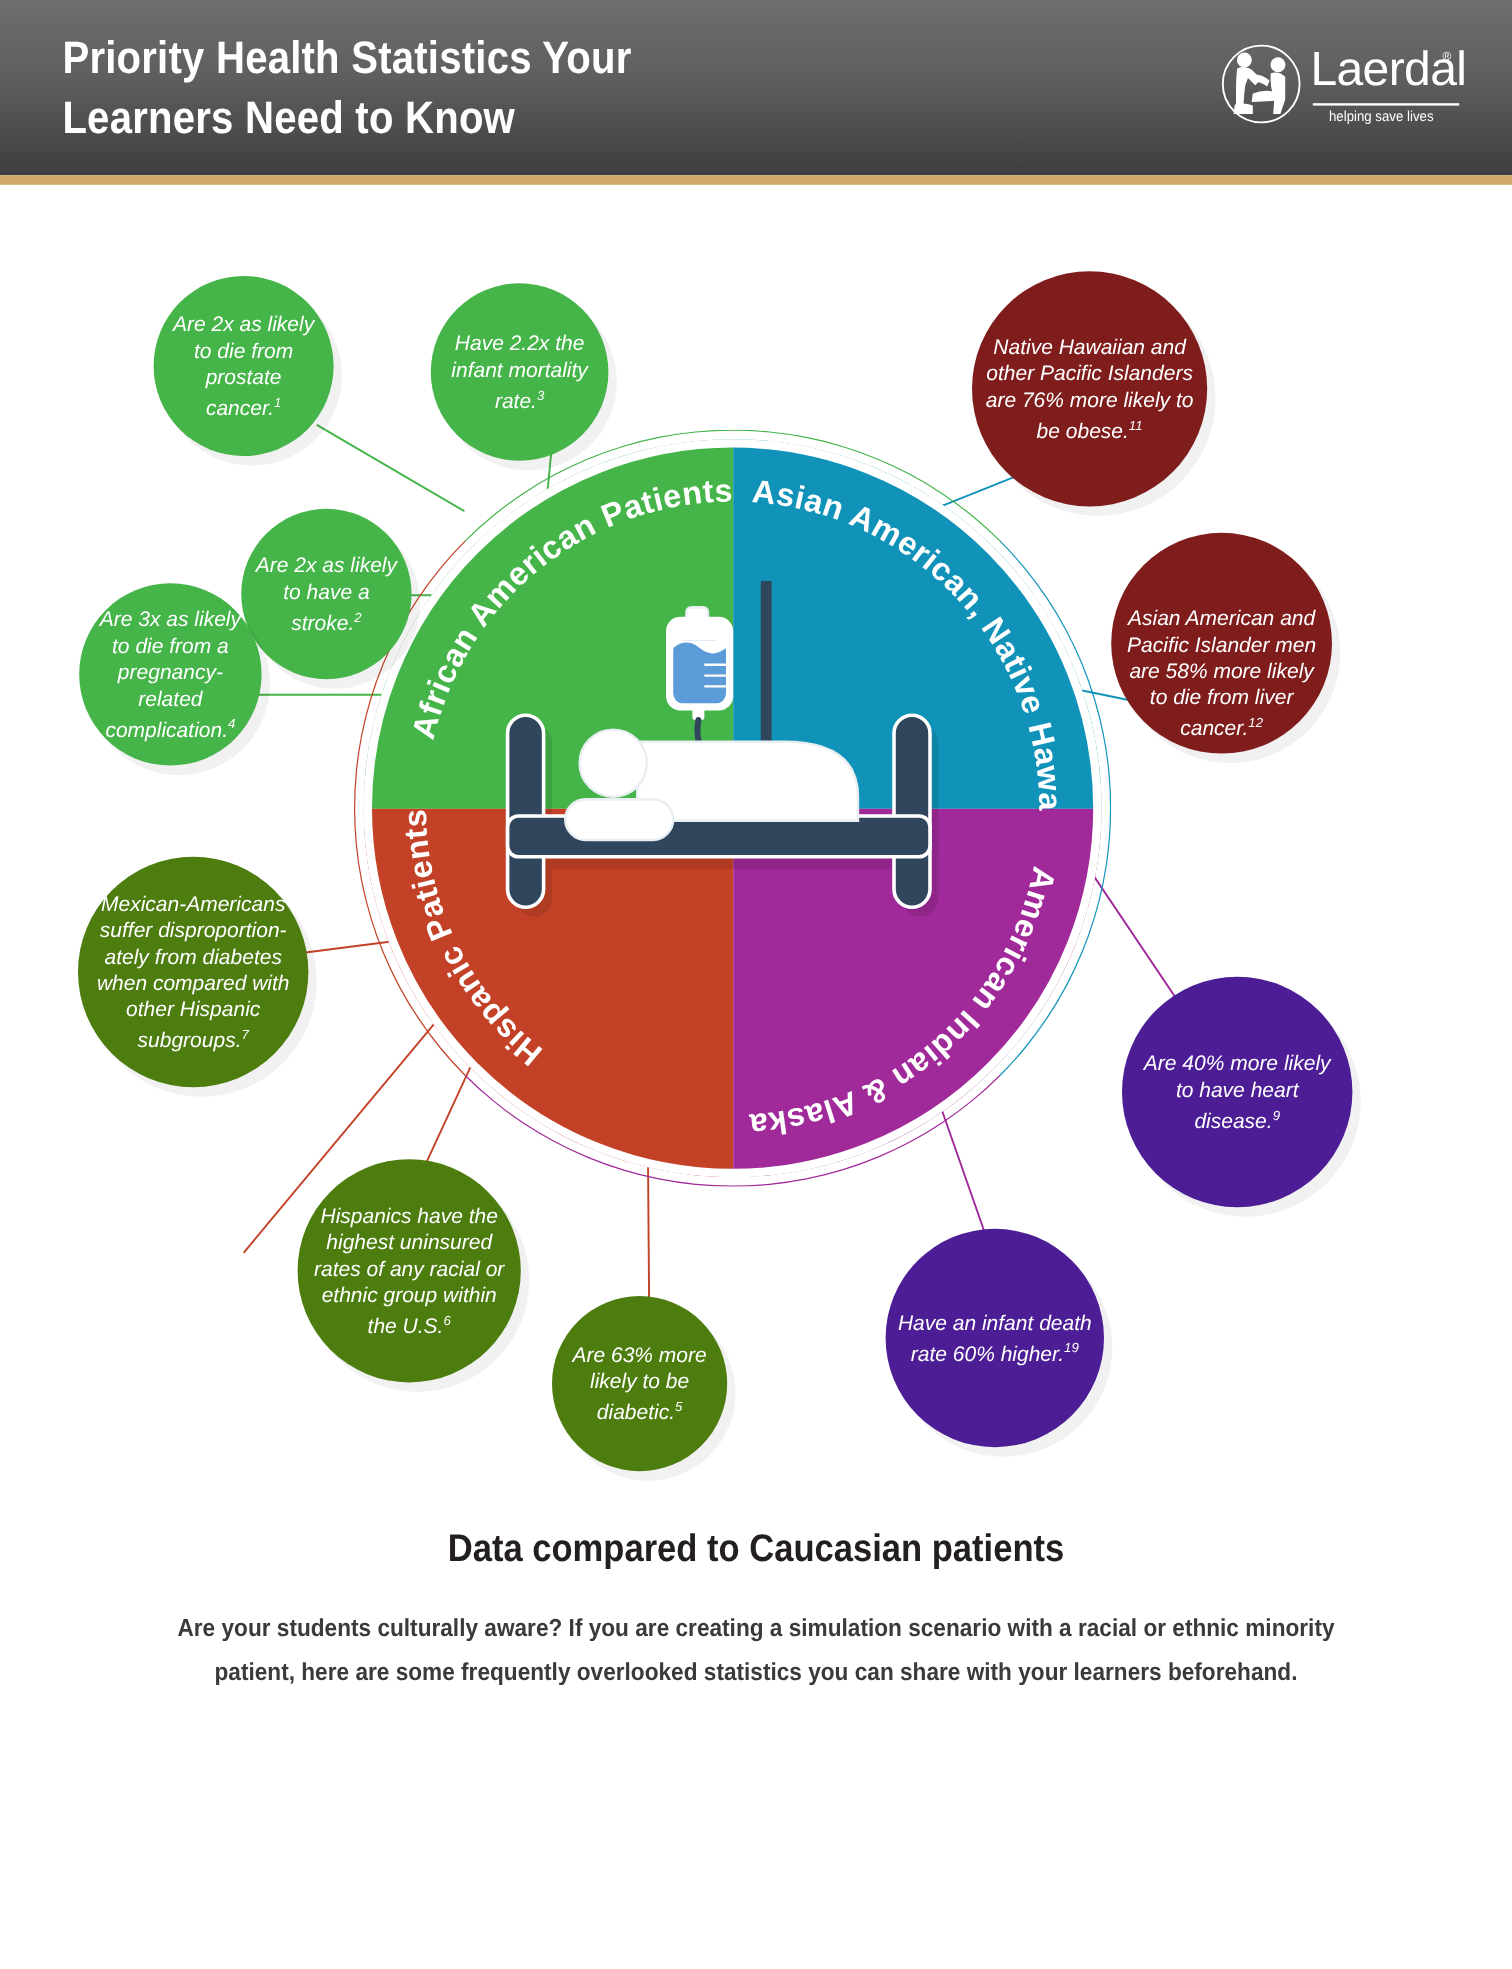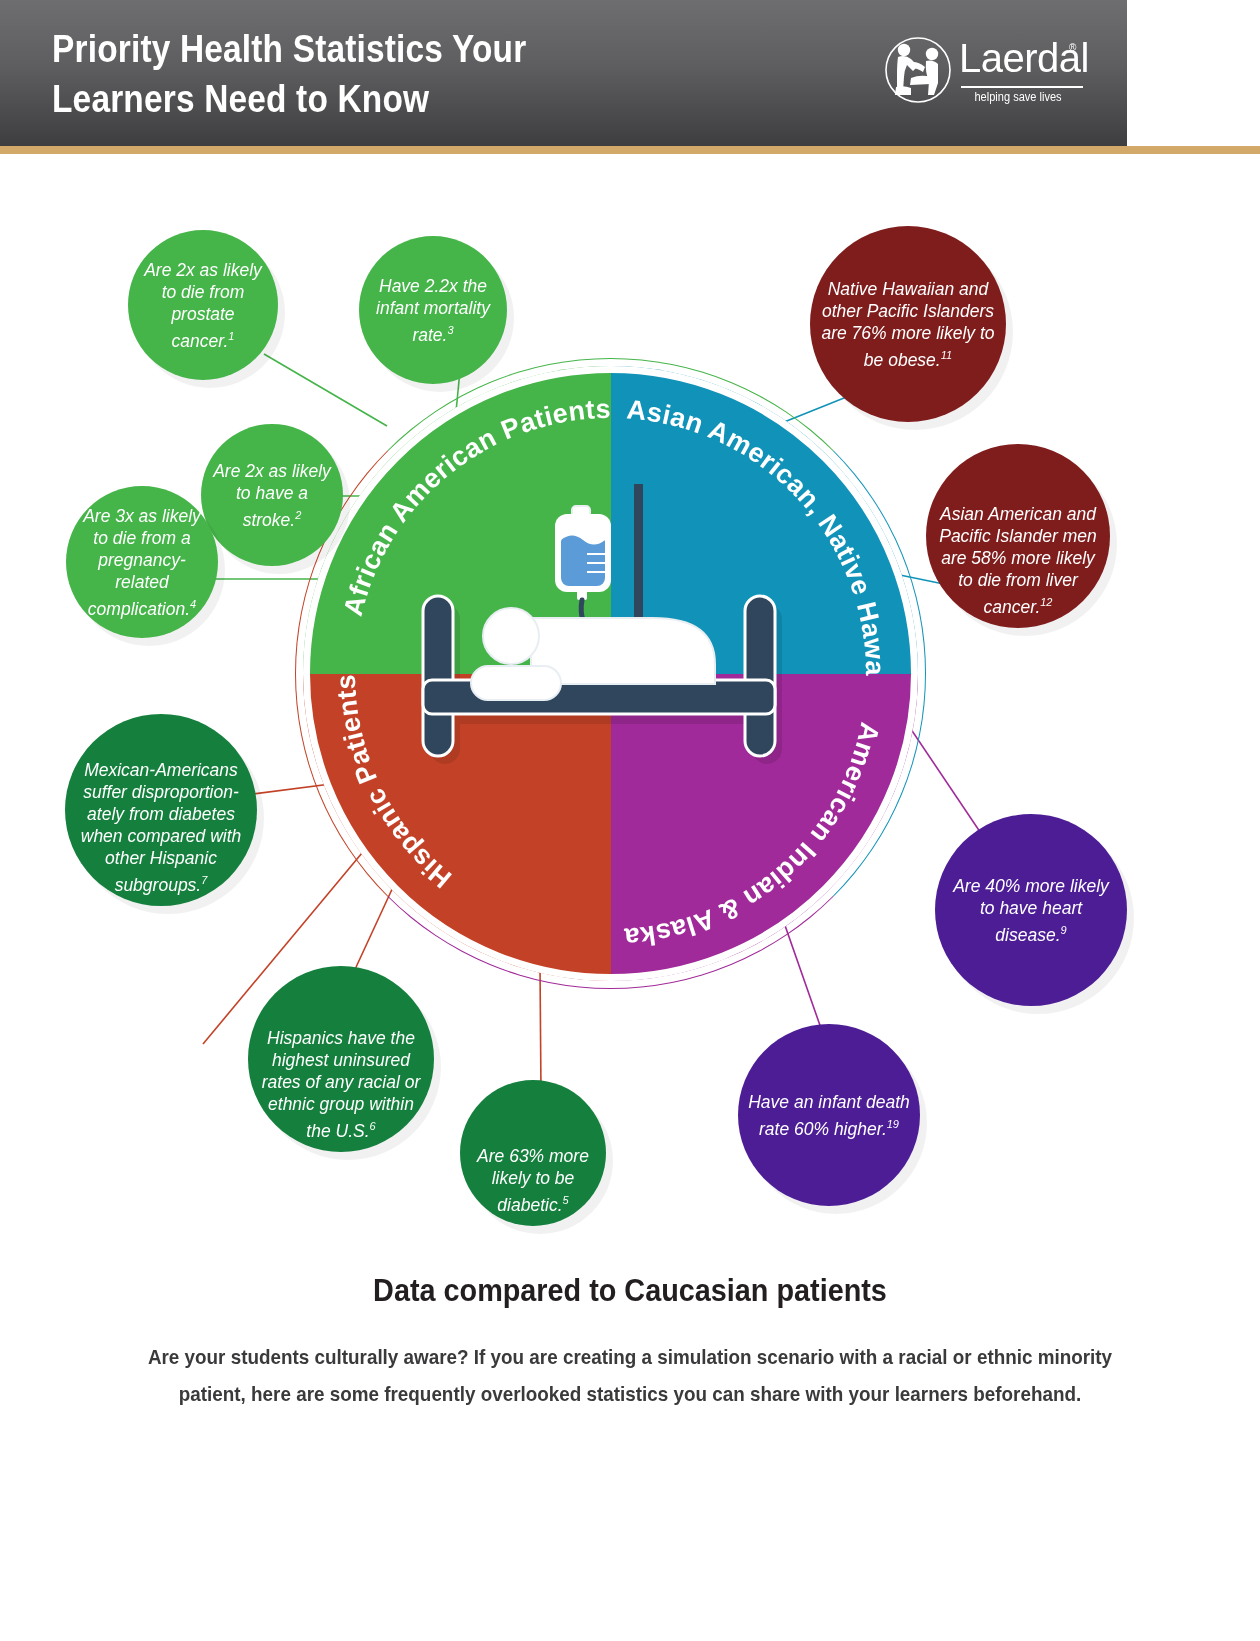--- a/index.html
+++ b/index.html
@@ -6,21 +6,21 @@
   html, body {
     width: 1260px; height: 1641px;
     background: #ffffff;
     font-family: "Liberation Sans", sans-serif;
     overflow: hidden;
   }
   #page { position: relative; width: 1260px; height: 1641px; background:#fff; }
 
   
   #header {
-    position: absolute; left:0; top:0; width:1127px; height:146px;
+    position: absolute; left:0; top:0; width:1260px; height:146px;
     background: linear-gradient(to bottom, #6e6e70 0%, #5e5e60 45%, #3e3e40 100%);
   }
   #header-rule {
     position:absolute; left:0; top:146px; width:1260px; height:8px;
     background:#d3a969;
   }
   #header-title {
     position:absolute; left:52px; top:24px; width:640px;
     color:#ffffff;
     font-family:"Liberation Sans", sans-serif;
@@ -95,21 +95,21 @@
     position:absolute; border-radius:50%;
     display:flex; align-items:center; justify-content:center;
     text-align:center; color:#fff;
     font-family:"Liberation Sans", sans-serif;
     font-style:italic; font-size:17.5px; line-height:22px;
     padding:10px; cursor:default;
     box-shadow: 7px 8px 0 rgba(0,0,0,0.055);
   }
   .b-green  { background:#45b449; }
   .b-blue   { background:#7f1d1d; }
-  .b-red    { background:#15803d;align-items:flex-end; }
+  .b-red    { background:#4d7c0f; }
   .b-purple { background:#4c1d95; }
   .bubble sup { font-size:11px; vertical-align:super; }
 
   
   #data-note {
     position:absolute; left:0; top:1272px; width:1260px; text-align:center;
     color:#231f20; font-weight:bold; font-size:32px;
     font-family:"Liberation Sans", sans-serif;
     transform:scaleX(0.9); transform-origin:center top;
   }

